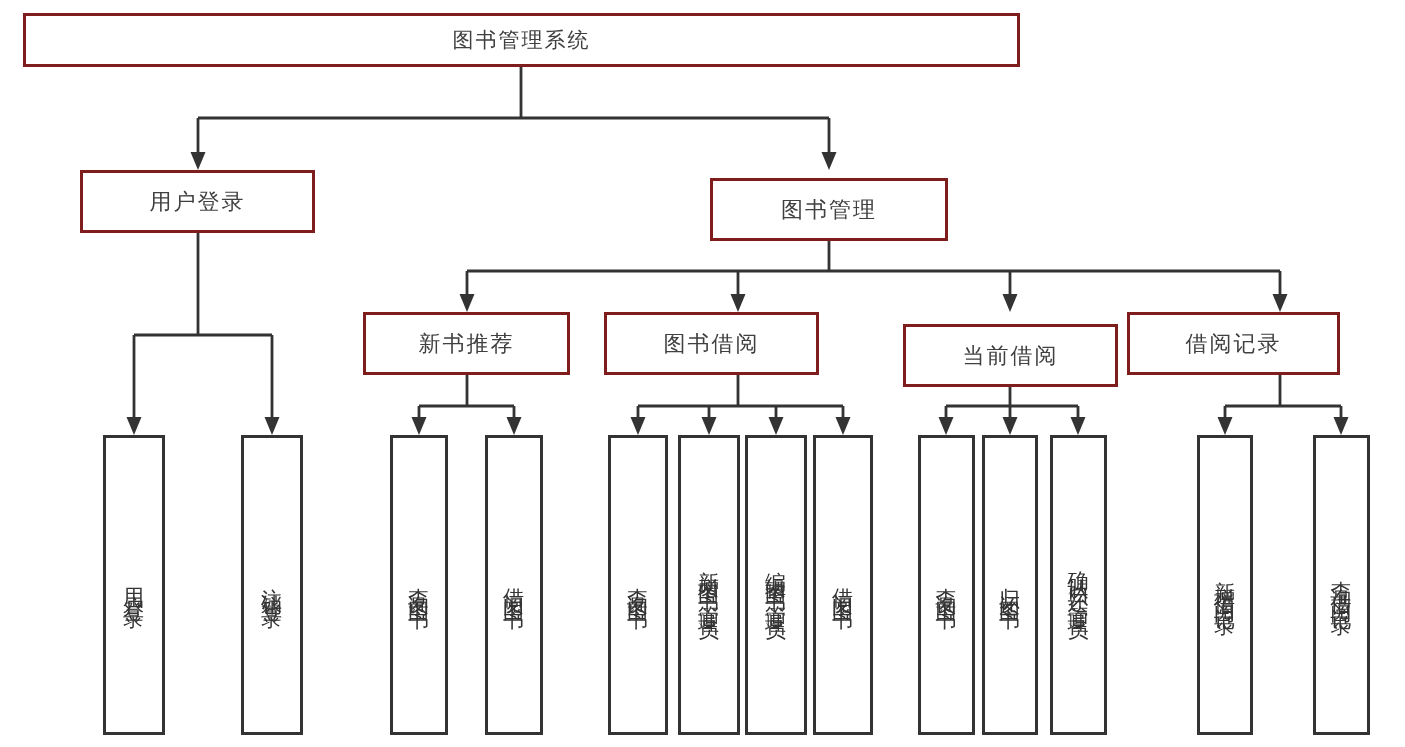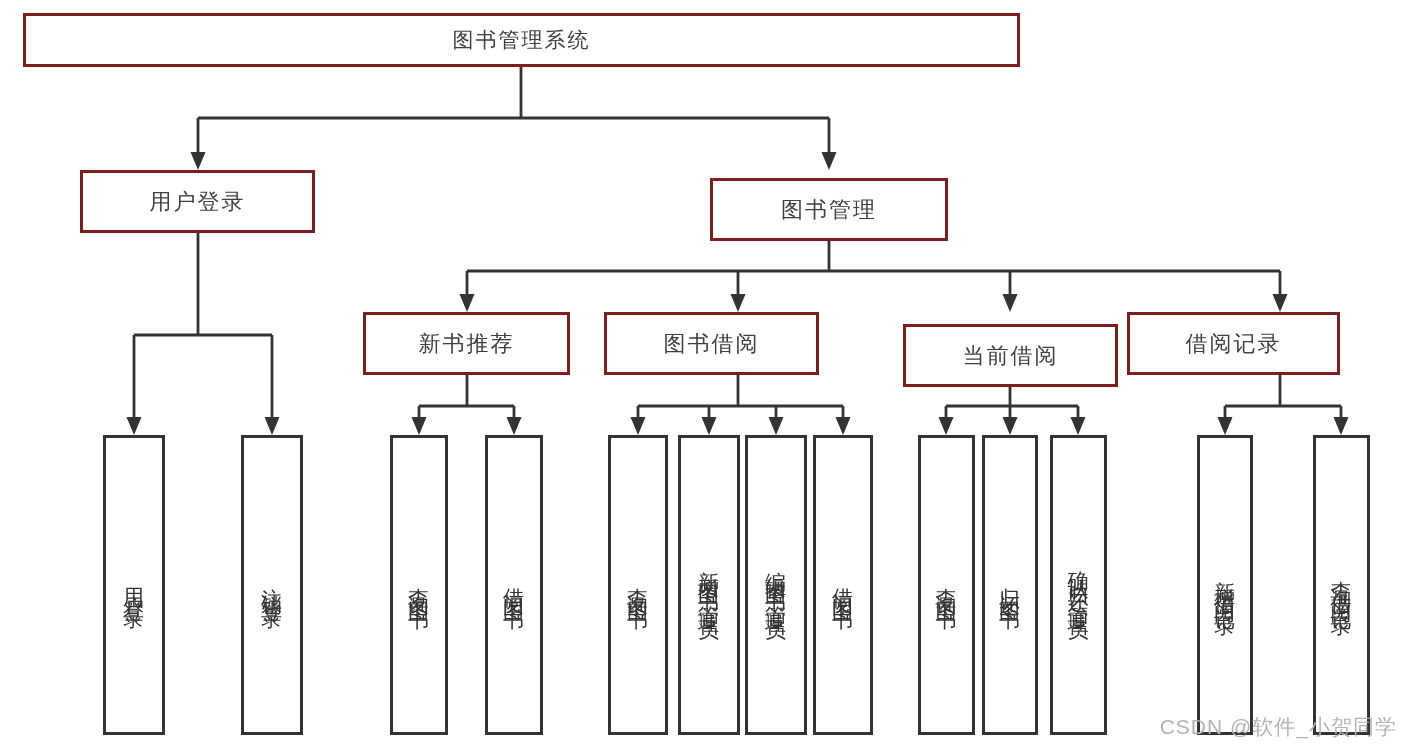--- a/index.html
+++ b/index.html
@@ -164,15 +164,14 @@
   <div class="leaf" style="left:745px; top:435px; width:62px; height:300px;">编辑图书（管理员）</div>
   <div class="leaf" style="left:813px; top:435px; width:60px; height:300px;">借阅图书</div>
 
   <div class="leaf" style="left:918px; top:435px; width:57px; height:300px;">查询图书</div>
   <div class="leaf" style="left:982px; top:435px; width:56px; height:300px;">归还图书</div>
   <div class="leaf" style="left:1050px; top:435px; width:57px; height:300px;">确认归还（管理员）</div>
 
   <div class="leaf" style="left:1197px; top:435px; width:56px; height:300px;">新增借阅记录</div>
   <div class="leaf" style="left:1313px; top:435px; width:57px; height:300px;">查询借阅记录</div>
 
-  <div class="watermark">CSDN @软件_小贺同学</div>
 
 </div>
 
 </body></html>

